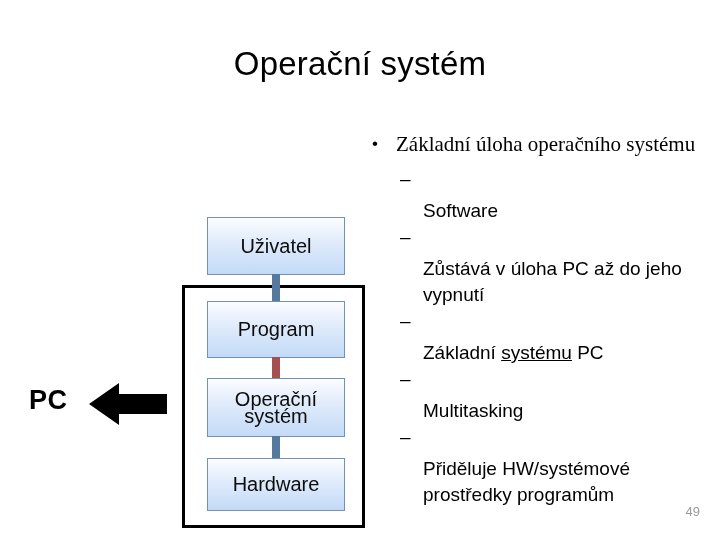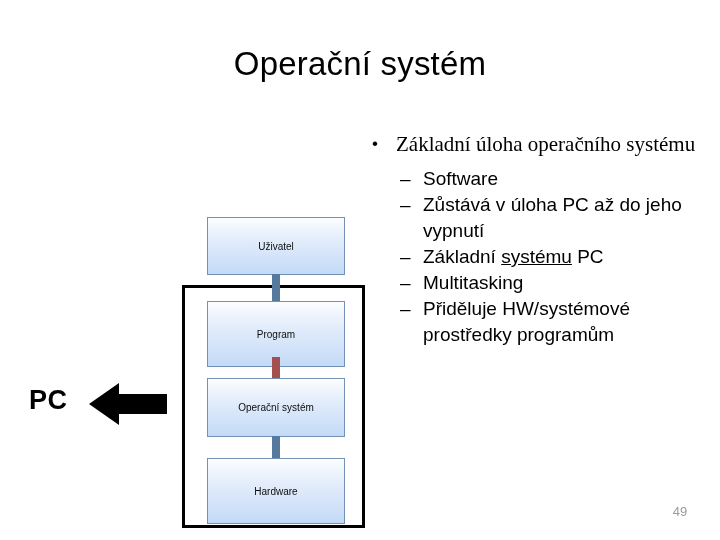--- a/index.html
+++ b/index.html
@@ -59,21 +59,21 @@
     font-size: 19px;
     line-height: 26px;
     margin-left: 28px;
   }
   .lvl2 .marker {
     width: 23px;
     flex: 0 0 23px;
     text-align: left;
     line-height: 26px;
   }
-  .lvl2 .txt { flex: 1 1 auto; }
+  .lvl2 .txt { flex: 1 1 auto; margin-top: 32px; }
   .u { text-decoration: underline; }
 
   
   #diagram {
     position: absolute;
     left: 0;
     top: 0;
     width: 400px;
     height: 540px;
   }
@@ -94,28 +94,28 @@
     position: absolute;
     left: 207px;
     width: 138px;
     box-sizing: border-box;
     border: 1px solid #7390b5;
     background: linear-gradient(to bottom, #fcfdff 0%, #e3edfb 38%, #c3daf7 100%);
     display: flex;
     align-items: center;
     justify-content: center;
     text-align: center;
-    font-size: 10px;
+    font-size: 20px;
     line-height: 17px;
     color: #0d0d0d;
   }
   #node-uzivatel  { top: 217px; height: 58px; }
-  #node-program   { top: 301px; height: 66px; }
+  #node-program   { top: 301px; height: 57px; }
   #node-os        { top: 378px; height: 59px; }
-  #node-hardware  { top: 458px; height: 66px; }
+  #node-hardware  { top: 458px; height: 53px; }
 
   .connector {
     position: absolute;
     left: 272px;
     width: 8px;
   }
   #conn-uzivatel-program { top: 274px;  height: 28px; background: #56799e; }
   #conn-program-os       { top: 357px;  height: 22px; background: #a4504f; }
   #conn-os-hardware      { top: 436px;  height: 23px; background: #56799e; }
 
@@ -136,21 +136,21 @@
     width: 78px;
     height: 46px;
   }
 
   
   #page-number {
     position: absolute;
     left: 660px;
     top: 504px;
     width: 40px;
-    text-align: center;
+    text-align: right;
     font-size: 13px;
     color: #9b9b9b;
   }
 </style>
 </head>
 <body>
 
 <div id="slide-title">Operační systém</div>
 
 <div id="diagram">

